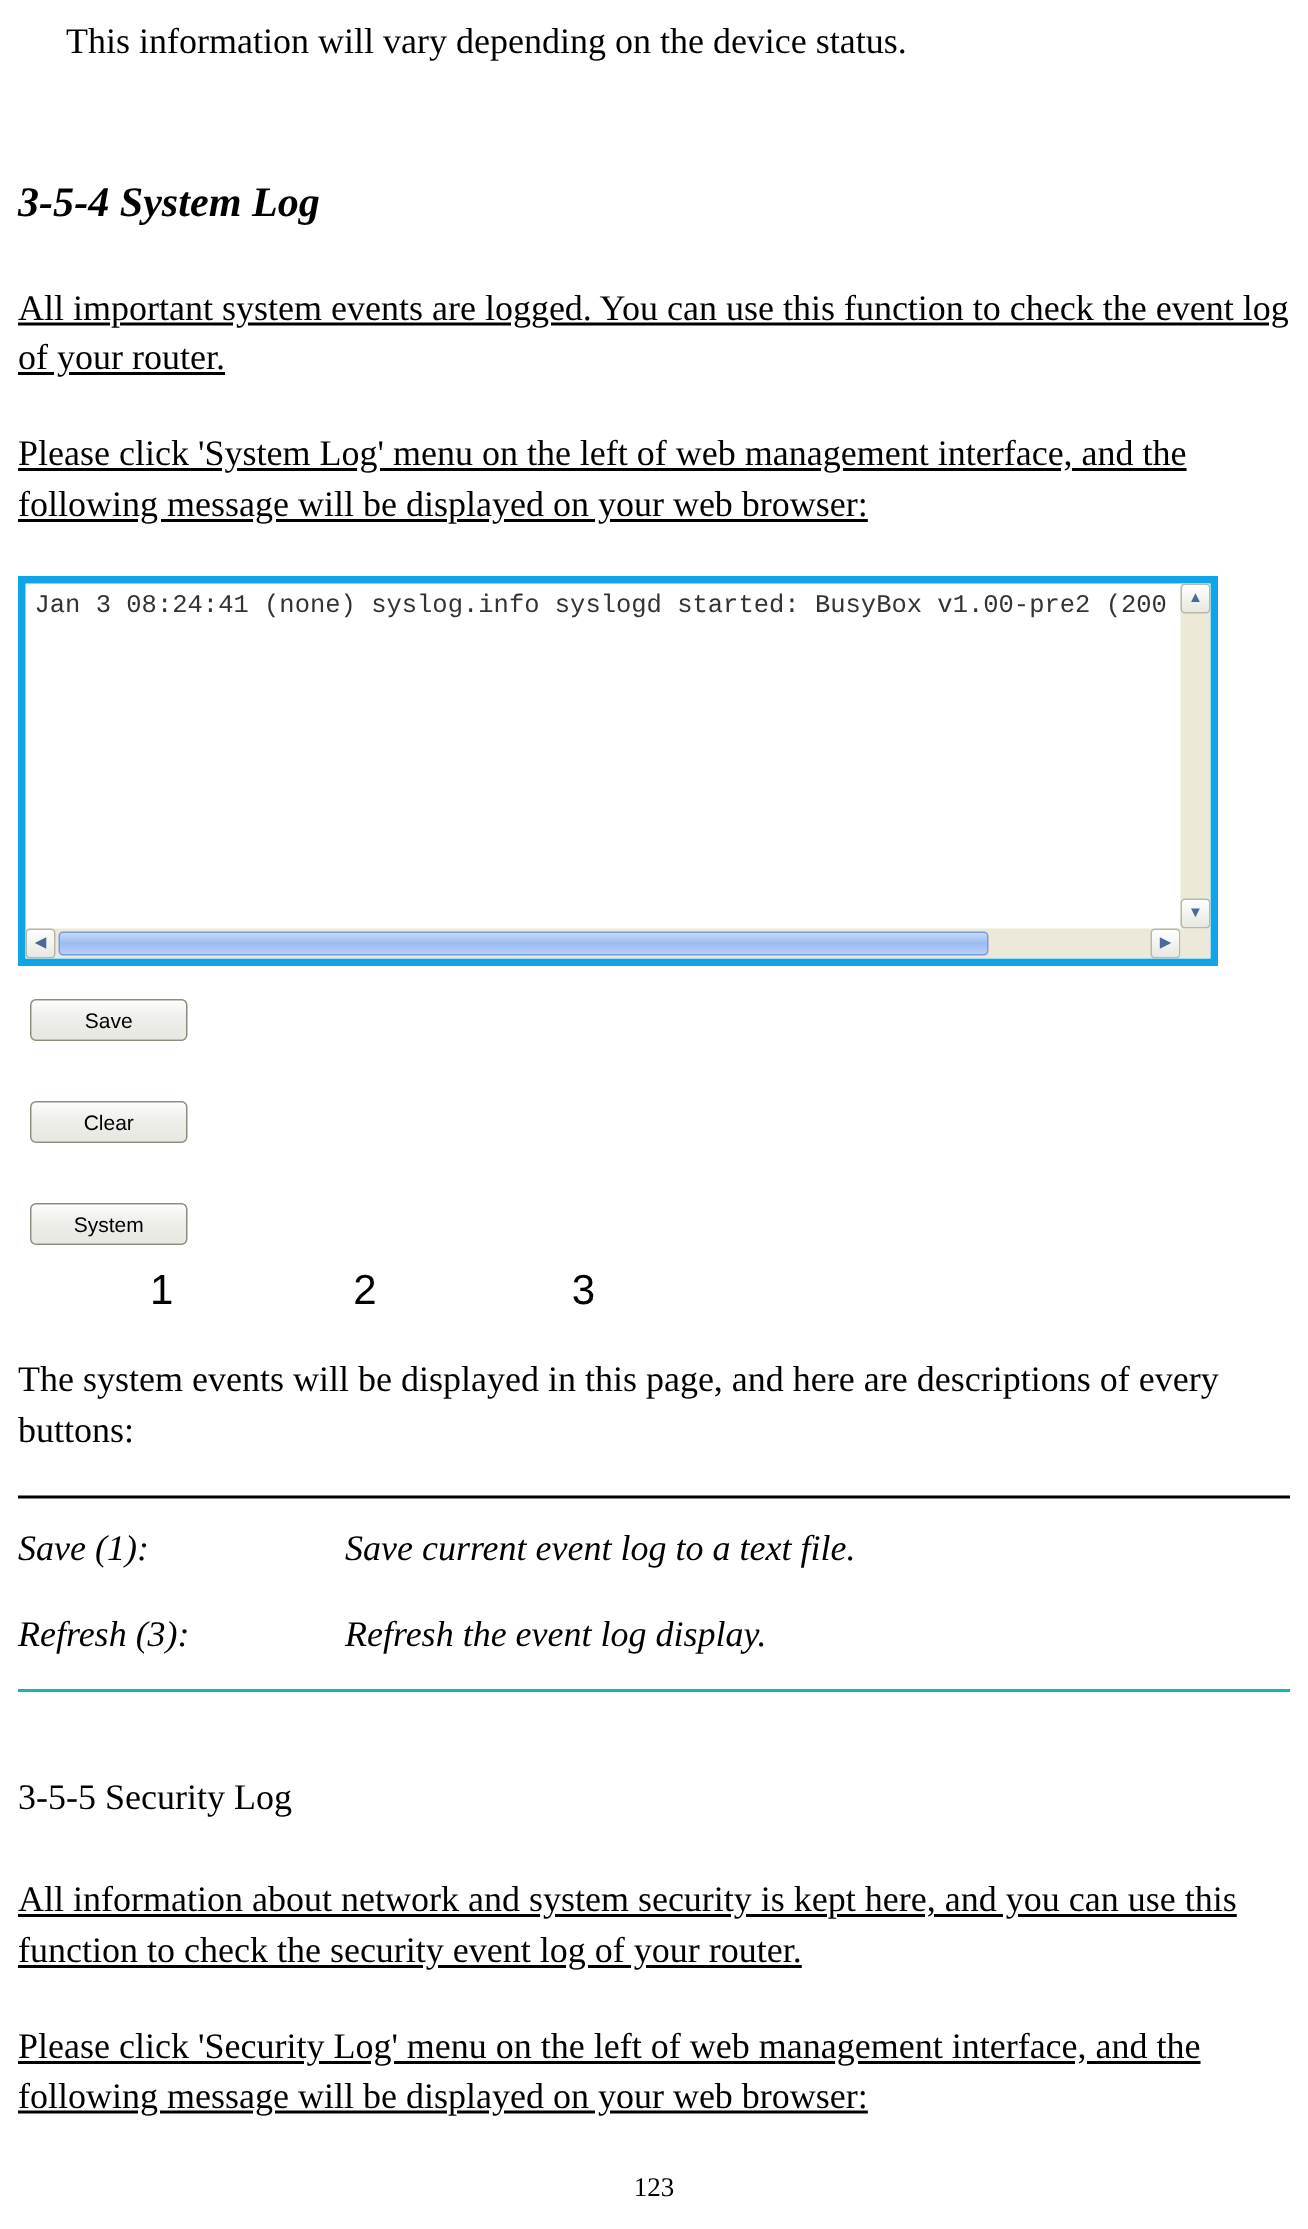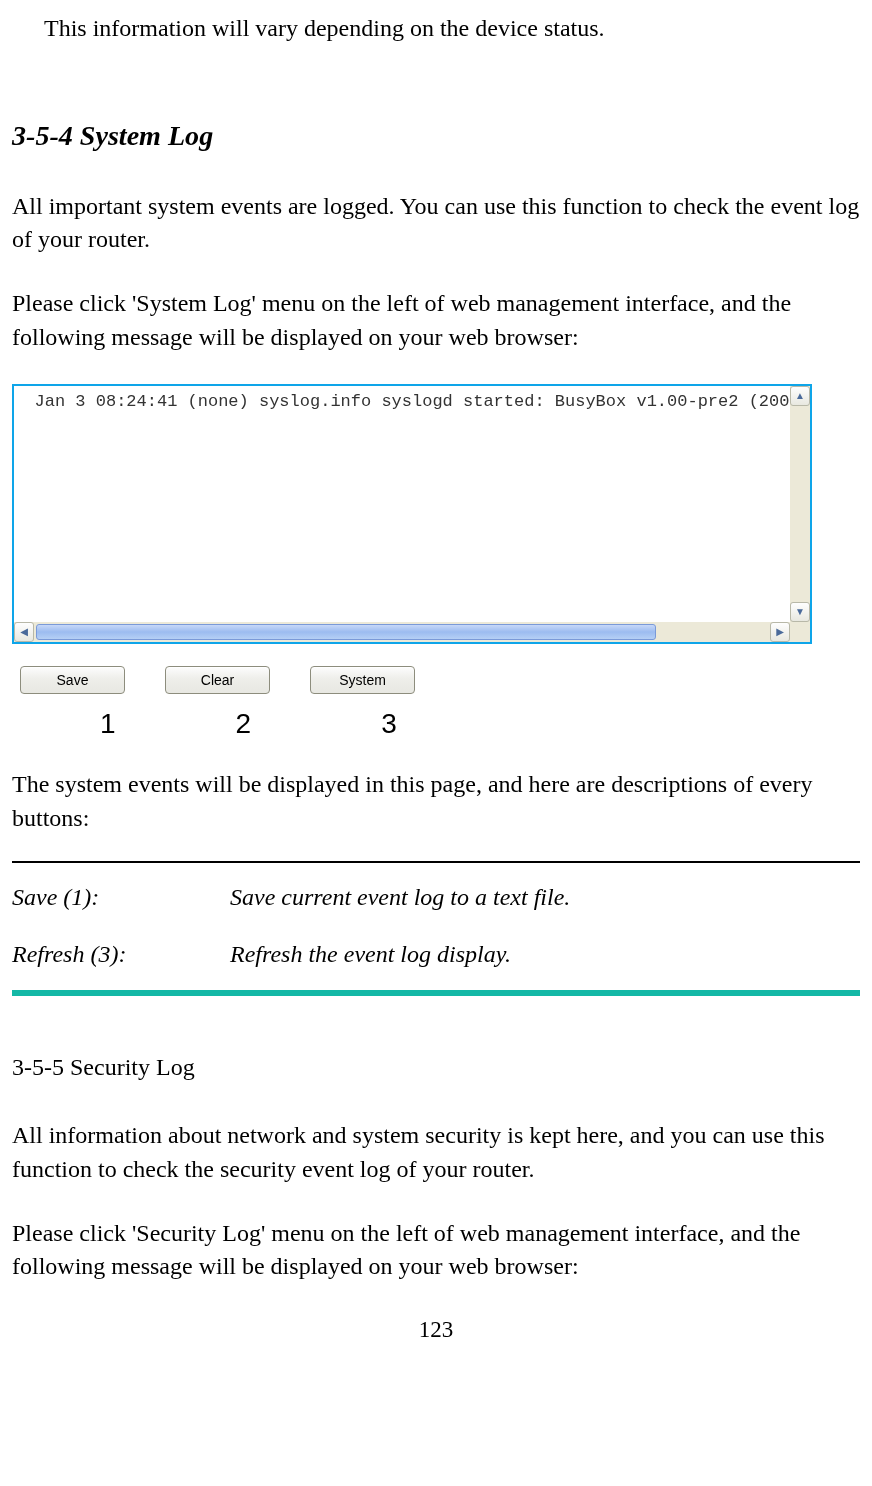--- a/index.html
+++ b/index.html
@@ -20,33 +20,33 @@
       margin-bottom: 70px;
       margin-left: 32px;
     }
     .section-heading {
       font-style: italic;
       font-weight: bold;
       margin-bottom: 35px;
     }
     .paragraph {
       margin-bottom: 30px;
+      text-decoration: underline;
     }
     .screenshot-container {
       margin-top: 10px;
       margin-bottom: 10px;
     }
     .log-box {
       width: 800px;
       height: 260px;
-      border: 2px solid #0ea5e9;
+      border: 5px solid #0ea5e9;
       background: #fff;
       position: relative;
       overflow: hidden;
-      text-align: center;
     }
     .log-content {
       font-family: "Courier New", monospace;
       font-size: 17px;
       color: #333;
       padding: 4px 6px;
       white-space: nowrap;
     }
     .scroll-v {
       position: absolute;
@@ -112,20 +112,21 @@
       bottom: 0;
       width: 20px;
       height: 20px;
       background: #ece9d8;
     }
     .buttons-row {
       margin-top: 22px;
       display: flex;
       gap: 40px;
       padding-left: 8px;
+      flex-direction: column;
     }
     .win-button {
       width: 105px;
       height: 28px;
       background: linear-gradient(#fdfdfd, #eeeeea 45%, #e8e8e2);
       border: 1px solid #8d8d7d;
       border-radius: 4px;
       font-family: Tahoma, sans-serif;
       font-size: 14px;
       color: #000;
@@ -142,21 +143,21 @@
       display: inline-block;
     }
     .annot-1 { margin-left: 88px; }
     .annot-2 { margin-left: 120px; }
     .annot-3 { margin-left: 130px; }
     .desc-intro {
       margin-bottom: 25px;
     }
     .desc-table {
       border-top: 2px solid #000;
-      border-bottom: 6px solid #14b8a6;
+      border-bottom: 2px solid #14b8a6;
       padding: 6px 0;
       margin-bottom: 55px;
     }
     .desc-row {
       display: flex;
       font-style: italic;
       margin: 12px 0;
     }
     .desc-label {
       width: 218px;
@@ -164,21 +165,21 @@
     }
     .desc-text {
       flex: 1;
       font-style: italic;
     }
     .section-heading-2 {
       margin-bottom: 35px;
     }
     .page-number {
       text-align: center;
-      font-size: 23px;
+      font-size: 18px;
       margin-top: 30px;
     }
   </style>
 </head>
 <body>
 
 <p class="intro-text">This information will vary depending on the device status.</p>
 
 <h3 class="section-heading">3-5-4 System Log</h3>
 

